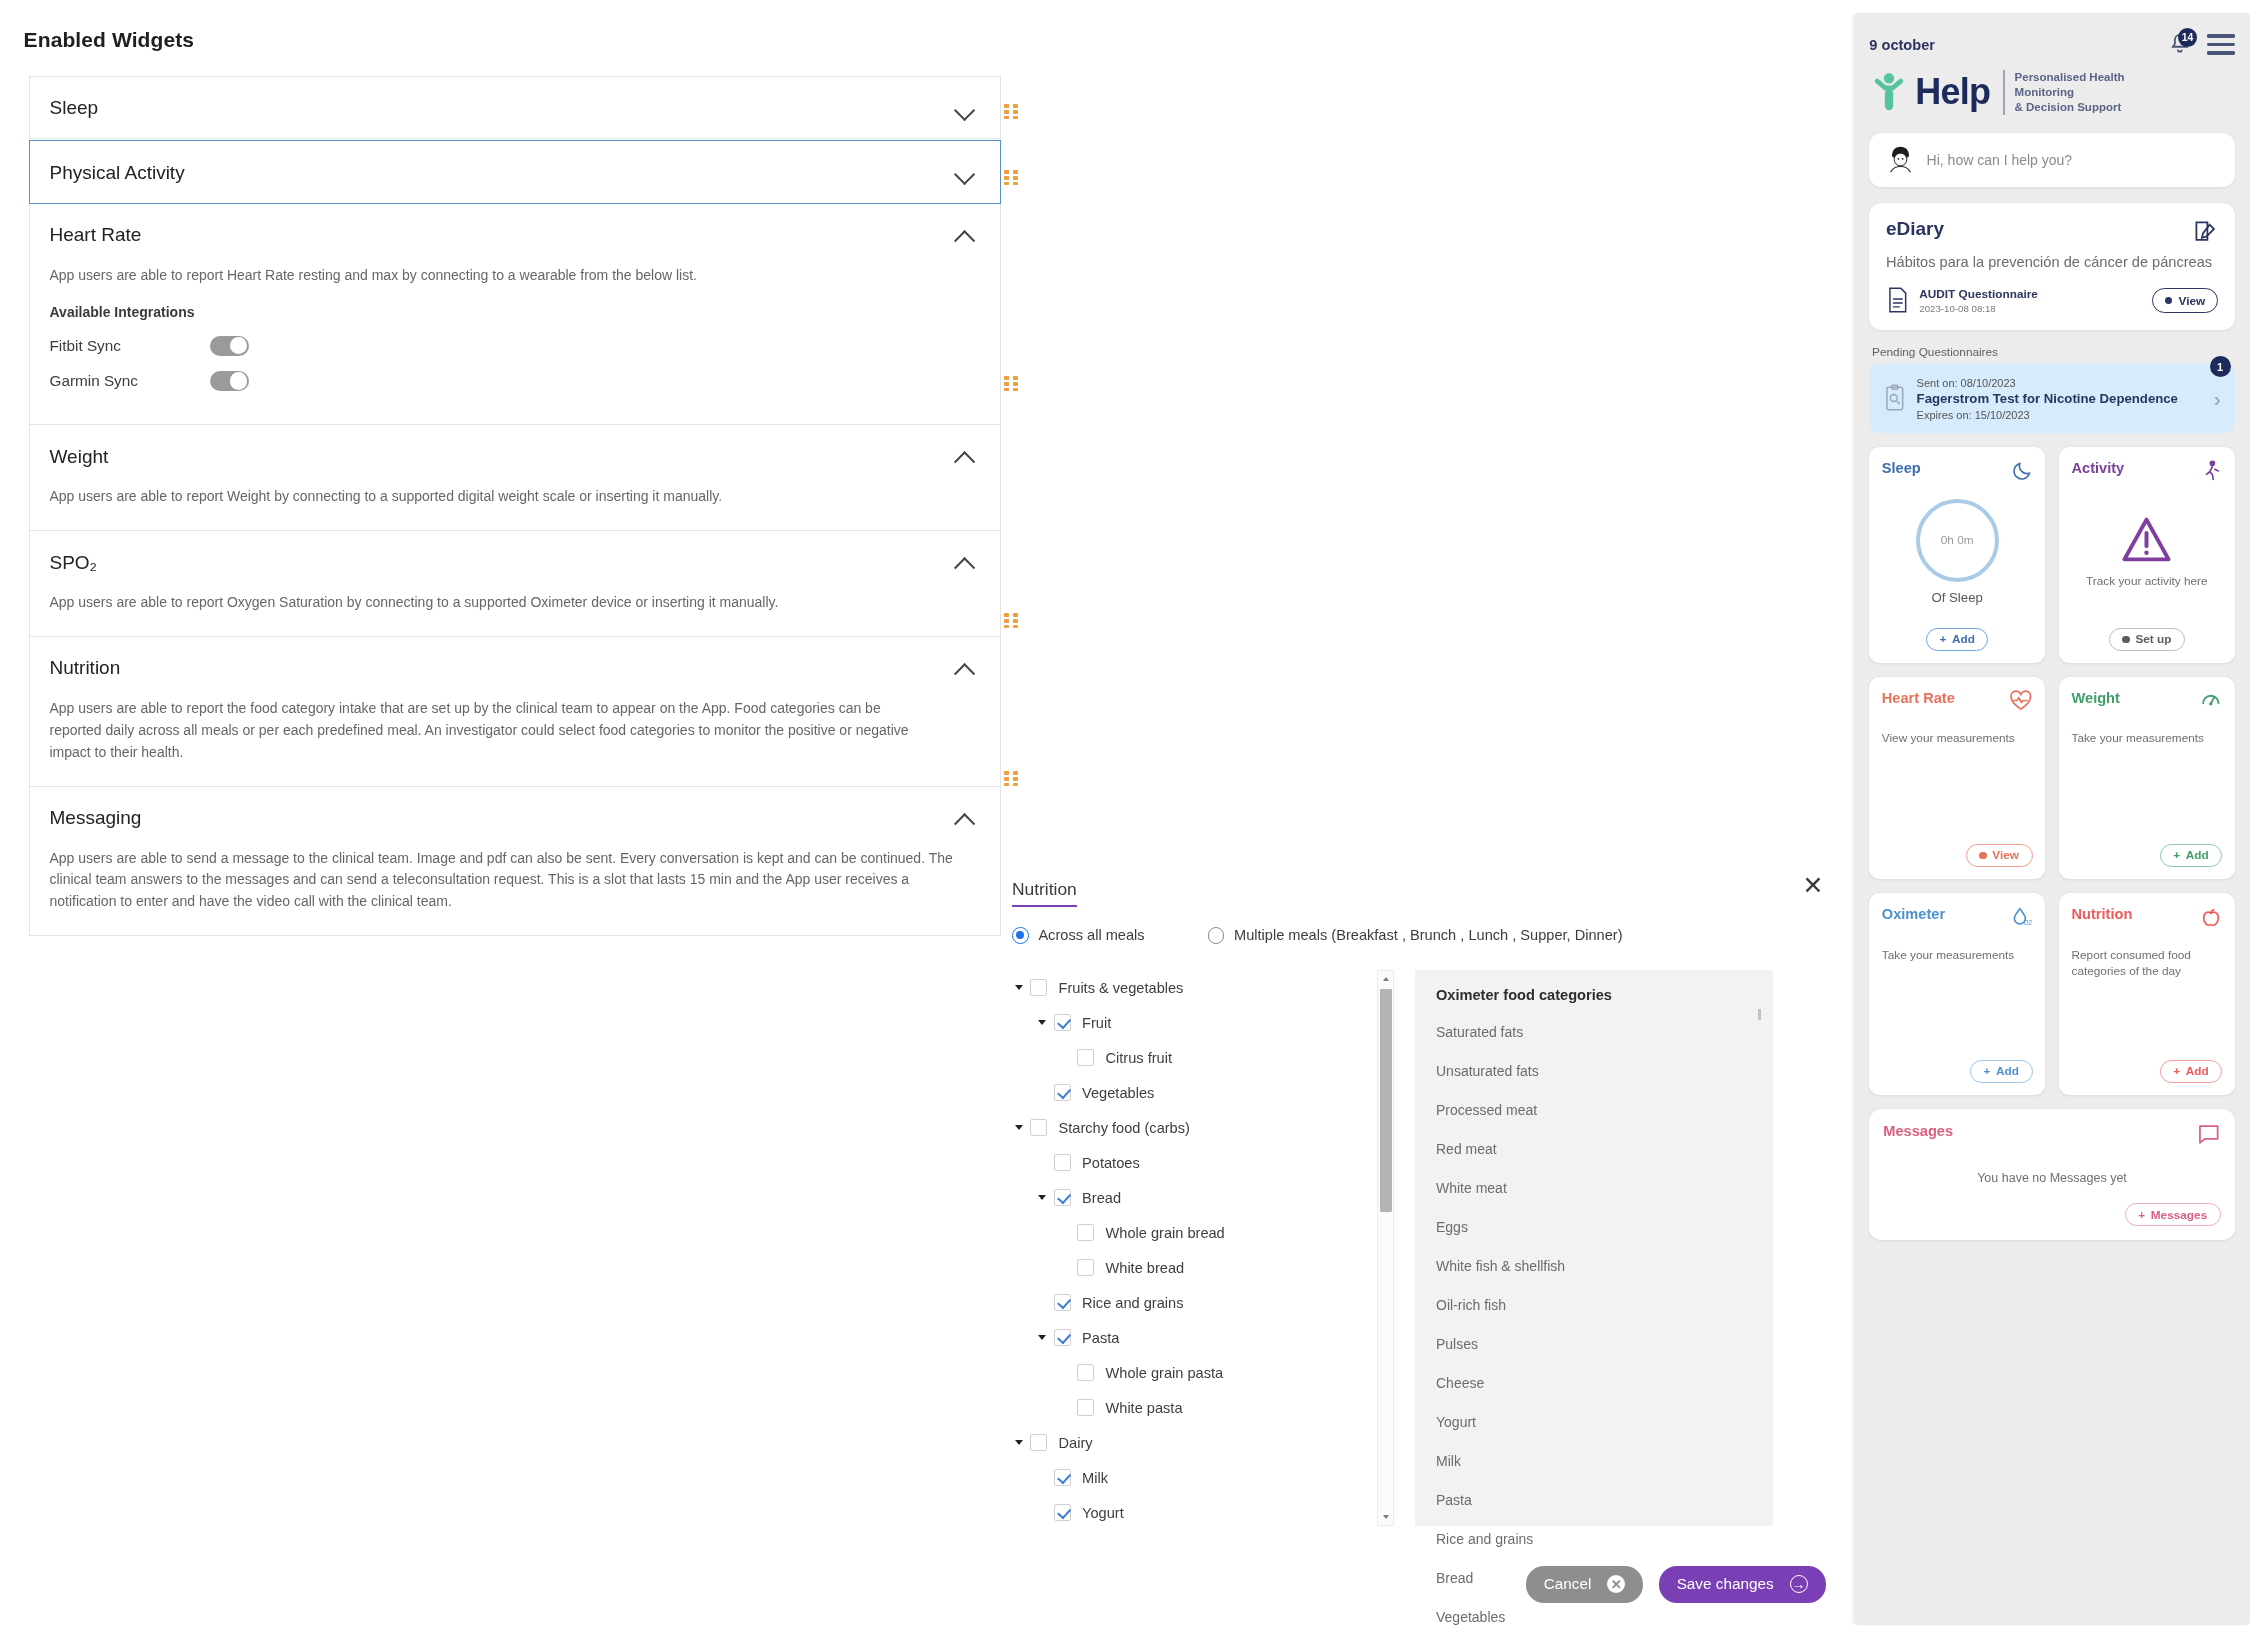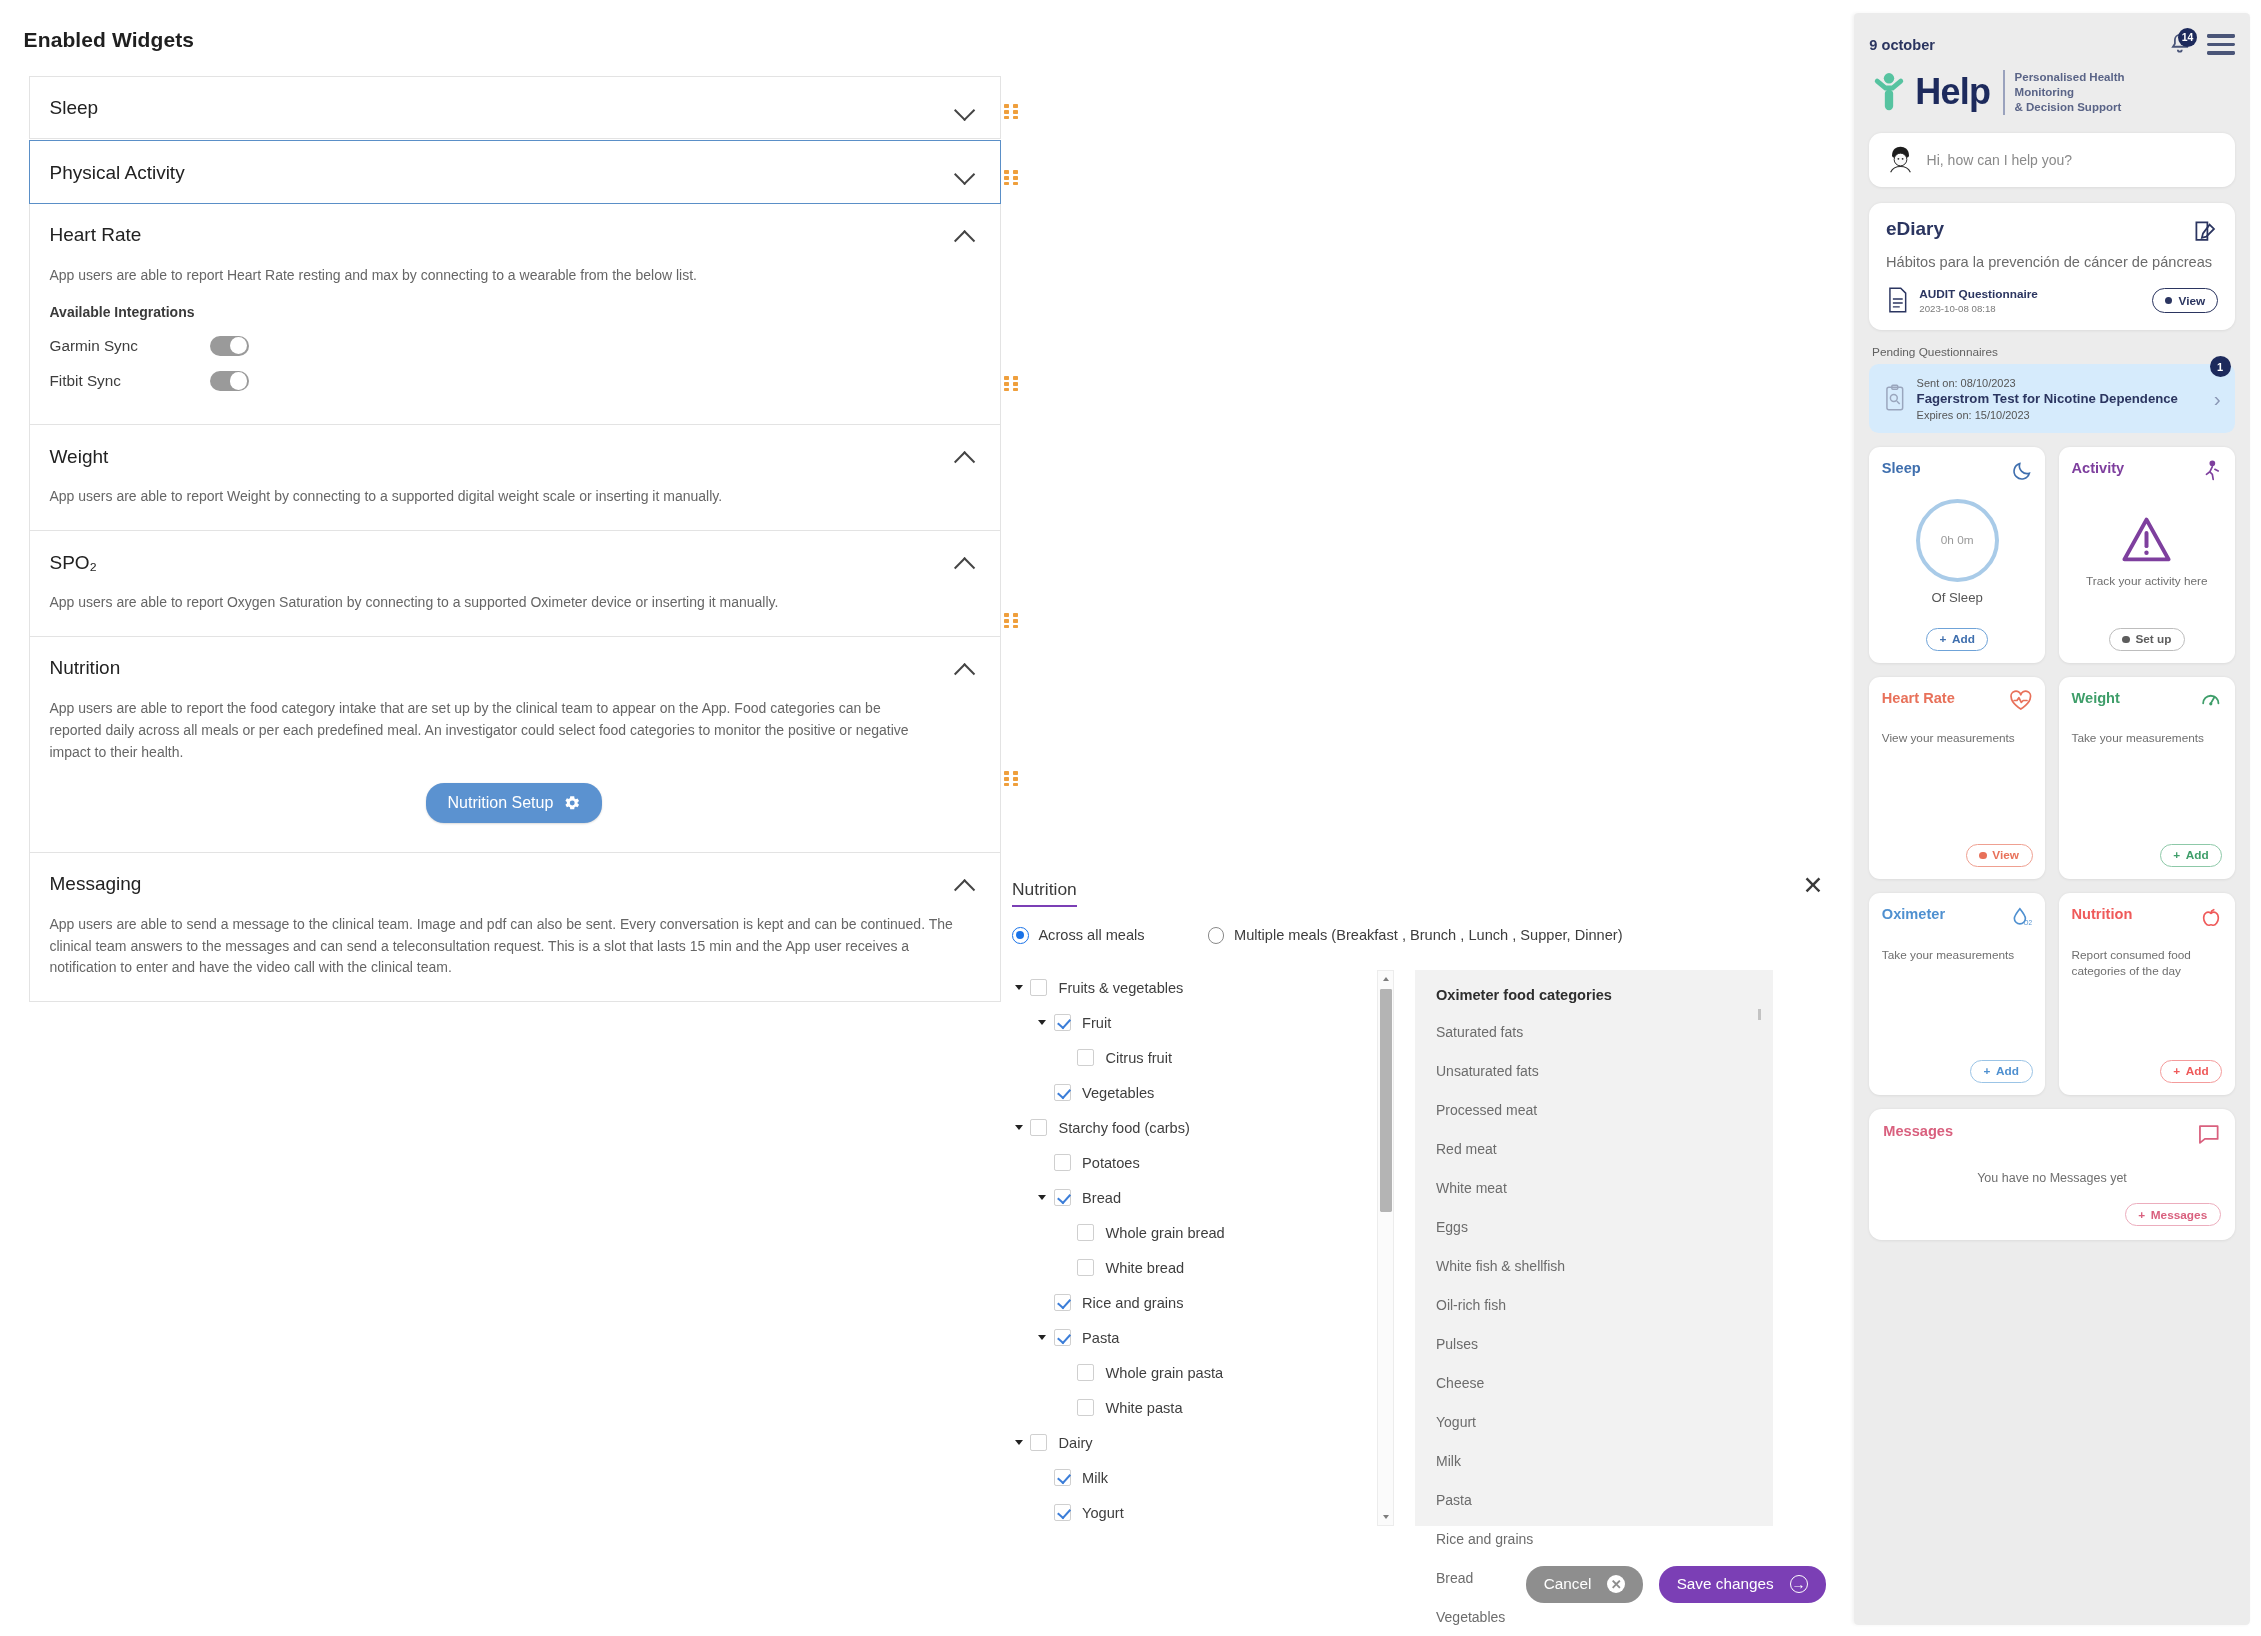--- a/index.html
+++ b/index.html
@@ -338,31 +338,31 @@
     <div class="widget-card">
       <div class="widget-head">
         <span class="widget-title">Heart Rate</span>
         <span class="chev up"></span>
       </div>
       <div class="widget-body">
         <p class="widget-desc">App users are able to report Heart Rate resting and max by connecting to a wearable from the below list.</p>
         <div class="sub-label">Available Integrations</div>
 
         <div class="integration-row">
+          <span class="integration-name">Fitbit Sync</span>
+          <span class="toggle">
+              <span class="knob"></span>
+            </span>
+        </div>
+        <div class="integration-row">
           <span class="integration-name">Garmin Sync</span>
           <span class="toggle">
               <span class="knob"></span>
             </span>
         </div>
-        <div class="integration-row">
-          <span class="integration-name">Fitbit Sync</span>
-          <span class="toggle">
-              <span class="knob"></span>
-            </span>
-        </div>
       </div>
     </div>
 
     <div class="widget-card">
       <div class="widget-head">
         <span class="widget-title">Weight</span>
         <span class="chev up"></span>
       </div>
       <div class="widget-body">
         <p class="widget-desc">App users are able to report Weight by connecting to a supported digital weight scale or inserting it manually.</p>
@@ -379,30 +379,20 @@
       </div>
     </div>
 
     <div class="widget-card">
       <div class="widget-head">
         <span class="widget-title">Nutrition</span>
         <span class="chev up"></span>
       </div>
       <div class="widget-body">
         <p class="widget-desc" style="max-width:862px">App users are able to report the food category intake that are set up by the clinical team to appear on the App. Food categories can be reported daily across all meals or per each predefined meal. An investigator could select food categories to monitor the positive or negative impact to their health.</p>
-        <div class="nutrition-btn-wrap">
-          <button id="nutrition-setup-button">
-            <span>Nutrition Setup</span>
-            <span class="gear">
-              <svg viewBox="0 0 24 24" width="18" height="18" fill="#ffffff">
-                  <path d="M19.4 13a7.6 7.6 0 0 0 .1-1 7.6 7.6 0 0 0-.1-1l2-1.6-2-3.4-2.4 1a7.5 7.5 0 0 0-1.7-1L15 3H9.6l-.3 2.6a7.5 7.5 0 0 0-1.7 1l-2.4-1-2 3.4 2 1.6a7.6 7.6 0 0 0 0 2l-2 1.6 2 3.4 2.4-1a7.5 7.5 0 0 0 1.7 1l.3 2.6h5.4l.3-2.6a7.5 7.5 0 0 0 1.7-1l2.4 1 2-3.4-2-1.6ZM12.3 15.3a3.3 3.3 0 1 1 0-6.6 3.3 3.3 0 0 1 0 6.6Z"></path>
-                </svg>
-            </span>
-          </button>
-        </div>
       </div>
     </div>
 
     <div class="widget-card">
       <div class="widget-head">
         <span class="widget-title">Messaging</span>
         <span class="chev up"></span>
       </div>
       <div class="widget-body">
         <p class="widget-desc" style="max-width:911px">App users are able to send a message to the clinical team. Image and pdf can also be sent. Every conversation is kept and can be continued. The clinical team answers to the messages and can send a teleconsultation request. This is a slot that lasts 15 min and the App user receives a notification to enter and have the video call with the clinical team.</p>

